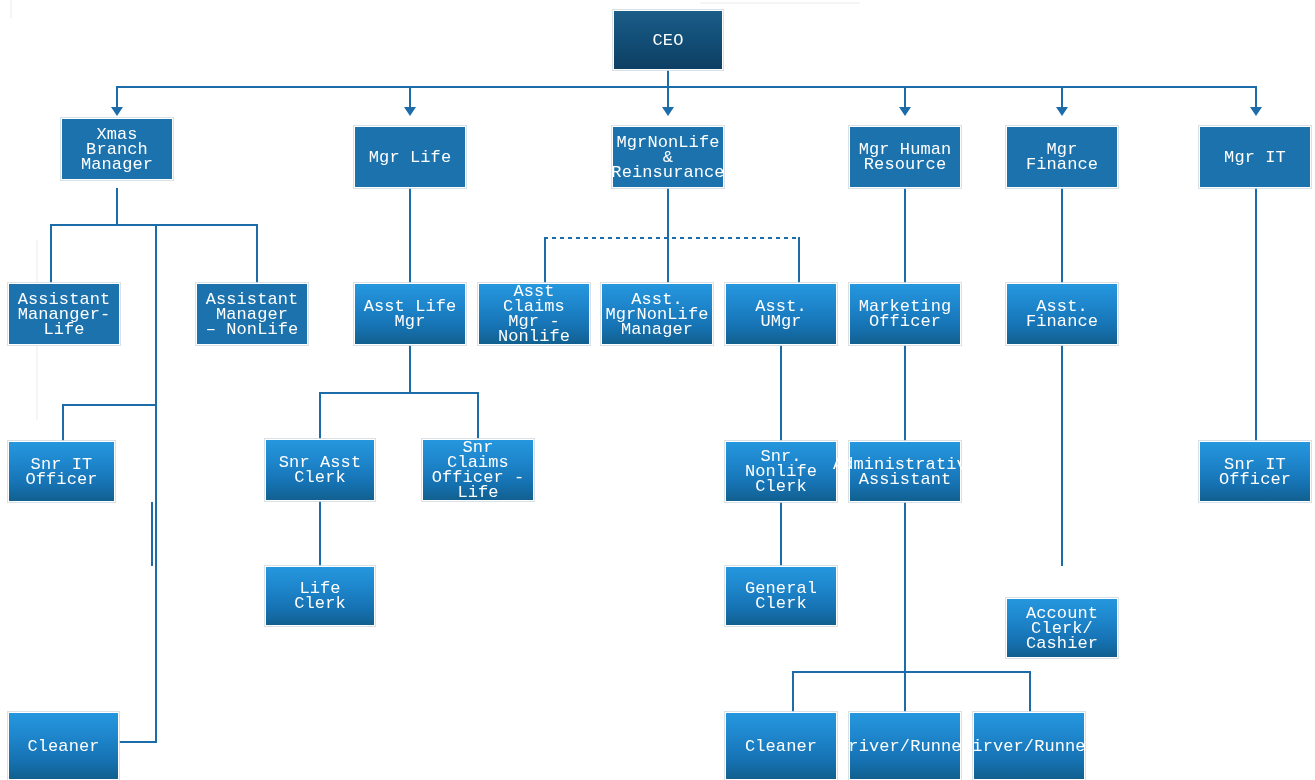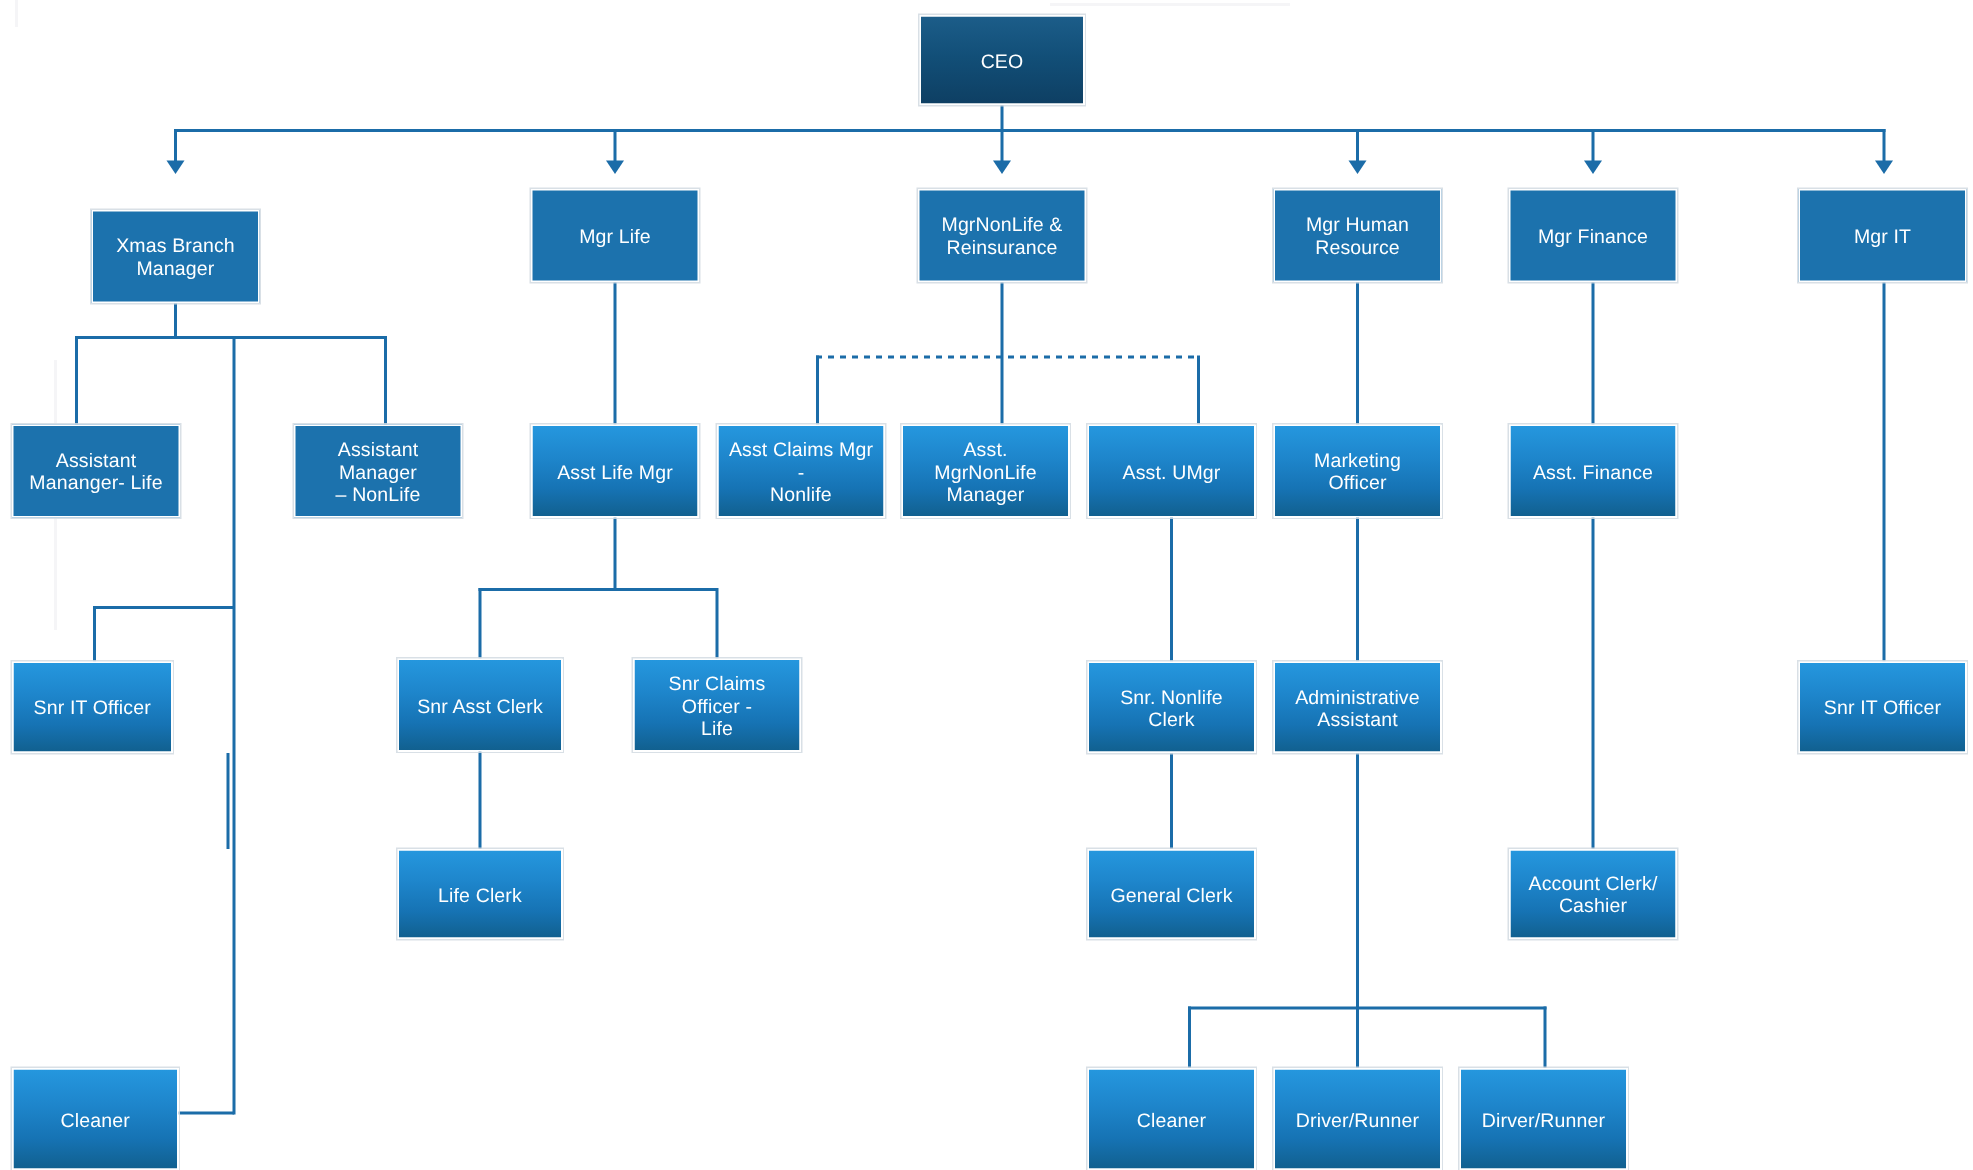--- a/index.html
+++ b/index.html
@@ -24,28 +24,29 @@
     border-left:6px solid transparent;
     border-right:6px solid transparent;
     border-top:9px solid #1B6CA8;
   }
   
   .node{
     position:absolute;
     display:flex;align-items:center;justify-content:center;
     text-align:center;
     color:#ffffff;
-    font-size:13px;
+    font-size:17px;
     line-height:15px;
     letter-spacing:.1px;
     box-sizing:border-box;
     border:1px solid #ffffff;
     box-shadow:0 0 0 1px rgba(210,218,226,.85);
     padding:2px 5px;
     white-space:pre-line;
+    font-family:Liberation Mono, monospace;
   }
   
   .fill-ceo{background:linear-gradient(180deg,#1C5D89 0%,#124F78 45%,#0E3F63 100%);}
   .fill-mgr{background:#1C72AD;}
   .fill-light{background:linear-gradient(180deg,#2597DE 0%,#1E86CC 35%,#1673B4 70%,#11608F 100%);}
   .artifact{position:absolute;background:#ededf0;opacity:.55;}
 </style>
 </head>
 <body>
 
@@ -105,21 +106,21 @@
   <div class="ln v" style="left:904px;top:671px;height:41px;"></div>
   <div class="ln v" style="left:1029px;top:671px;height:41px;"></div>
 
   <div class="ln v" style="left:1061px;top:188px;height:96px;"></div>
   <div class="ln v" style="left:1061px;top:345px;height:221px;"></div>
 
   <div class="ln v" style="left:1255px;top:188px;height:253px;"></div>
 
   <div class="node fill-ceo" style="left:613px;top:10px;width:110px;height:60px;">CEO</div>
 
-  <div class="node fill-mgr" style="left:61px;top:140px;width:112px;height:62px;">Xmas Branch
+  <div class="node fill-mgr" style="left:61px;top:118px;width:112px;height:62px;">Xmas Branch
 Manager</div>
   <div class="node fill-mgr" style="left:354px;top:126px;width:112px;height:62px;">Mgr Life</div>
   <div class="node fill-mgr" style="left:612px;top:126px;width:112px;height:62px;">MgrNonLife &amp;
 Reinsurance</div>
   <div class="node fill-mgr" style="left:849px;top:126px;width:112px;height:62px;">Mgr Human
 Resource</div>
   <div class="node fill-mgr" style="left:1006px;top:126px;width:112px;height:62px;">Mgr Finance</div>
   <div class="node fill-mgr" style="left:1199px;top:126px;width:112px;height:62px;">Mgr IT</div>
 
   <div class="node fill-mgr" style="left:8px;top:283px;width:112px;height:62px;">Assistant
@@ -139,21 +140,21 @@
   <div class="node fill-light" style="left:265px;top:439px;width:110px;height:62px;">Snr Asst Clerk</div>
   <div class="node fill-light" style="left:725px;top:441px;width:112px;height:61px;">Snr. Nonlife Clerk</div>
   <div class="node fill-light" style="left:422px;top:439px;width:112px;height:62px;">Snr Claims Officer -
 Life</div>
   <div class="node fill-light" style="left:849px;top:441px;width:112px;height:61px;">Administrative
 Assistant</div>
   <div class="node fill-light" style="left:1199px;top:441px;width:112px;height:61px;">Snr IT Officer</div>
 
   <div class="node fill-light" style="left:265px;top:566px;width:110px;height:60px;">Life Clerk</div>
   <div class="node fill-light" style="left:725px;top:566px;width:112px;height:60px;">General Clerk</div>
-  <div class="node fill-light" style="left:1006px;top:566px;width:112px;height:60px;">Account Clerk/
+  <div class="node fill-light" style="left:1006px;top:598px;width:112px;height:60px;">Account Clerk/
 Cashier</div>
 
   <div class="node fill-light" style="left:8px;top:712px;width:111px;height:68px;">Cleaner</div>
   <div class="node fill-light" style="left:725px;top:712px;width:112px;height:68px;">Cleaner</div>
   <div class="node fill-light" style="left:849px;top:712px;width:112px;height:68px;">Driver/Runner</div>
   <div class="node fill-light" style="left:973px;top:712px;width:112px;height:68px;">Dirver/Runner</div>
 
 </div>
 
 </body></html>

